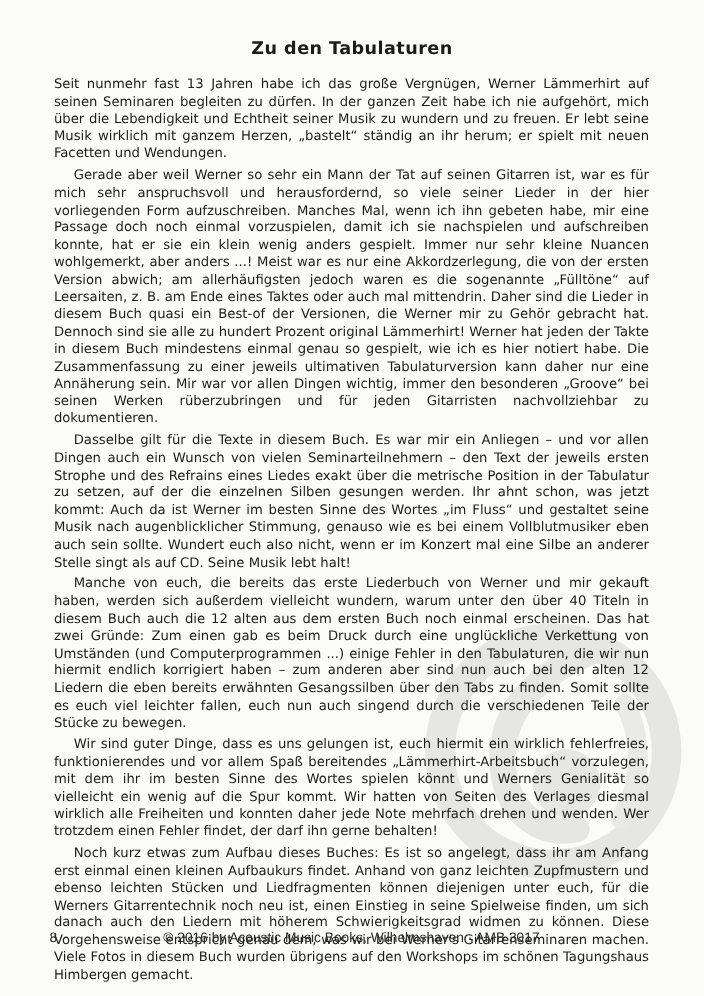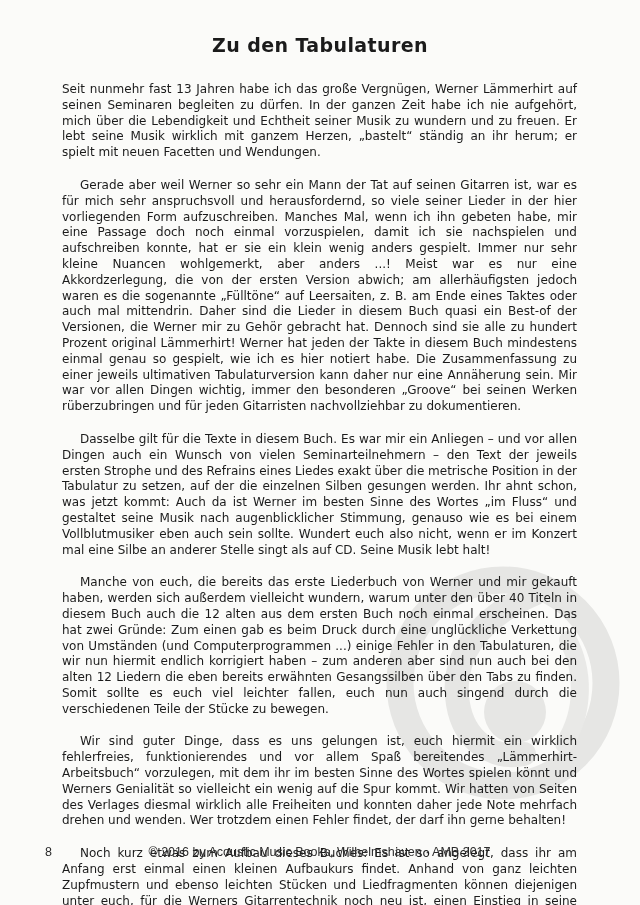--- a/index.html
+++ b/index.html
@@ -25,39 +25,39 @@
     height: 242px;
     z-index: 0;
   }
   .page-title {
     position: absolute;
     top: 34px;
     left: 0;
     width: 100%;
     margin: 0;
     text-align: center;
-    font-size: 19px;
+    font-size: 16px;
     font-weight: bold;
     letter-spacing: 0.4px;
     z-index: 1;
   }
   .body-text {
     position: absolute;
     left: 45px;
     top: 65px;
     width: 549px;
     text-align: justify;
     font-size: 12px;
     line-height: 15.8px;
     z-index: 1;
     hyphens: auto;
     -webkit-hyphens: auto;
   }
   .body-text p {
-    margin: 17px;
+    margin: 4px;
     text-indent: 18px;
   }
   .body-text p.no-indent {
     text-indent: 0;
   }
   .page-footer {
     position: absolute;
     left: 45px;
     top: 845px;
     width: 549px;

